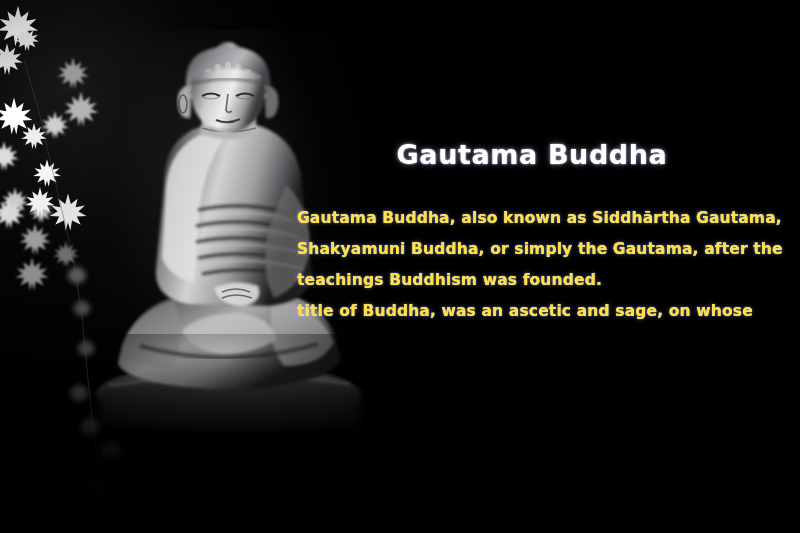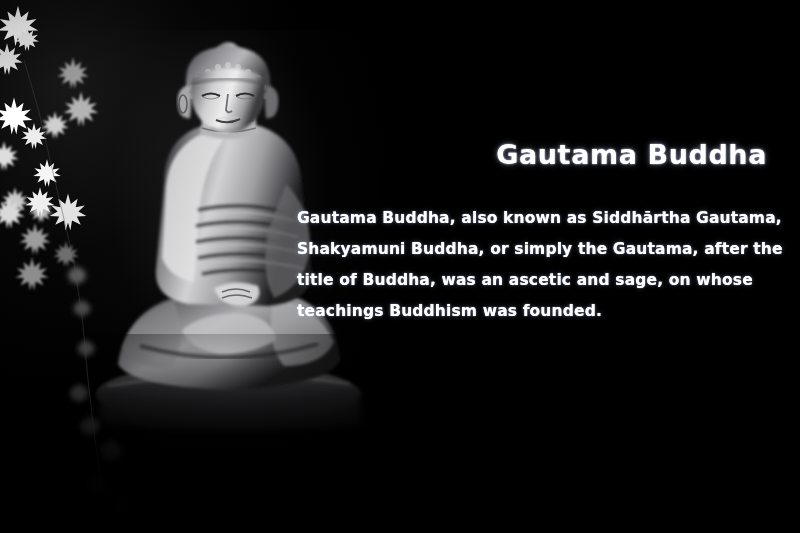--- a/index.html
+++ b/index.html
@@ -61,40 +61,40 @@
 
   
   .statue { position: absolute; left: 78px; top: 34px; width: 300px; height: 420px; }
 
   
   .title {
     position: absolute;
     left: 297px;
     top: 139px;
     width: 470px;
-    text-align: right;
+    text-align: center;
     font-family: "DejaVu Sans", sans-serif;
     font-size: 27px;
     font-weight: bold;
     letter-spacing: 0.6px;
     color: #ffffff;
     text-shadow: 0 0 6px rgba(190,200,255,0.55), 0 0 2px rgba(255,255,255,0.85);
     white-space: nowrap;
   }
   .body-text {
     position: absolute;
     left: 297px;
     top: 203px;
     width: 478px;
     font-family: "DejaVu Sans", sans-serif;
     font-size: 15.5px;
     font-weight: bold;
     line-height: 31px;
     letter-spacing: 0.15px;
-    color: #ffffff;
+    color: #fde047;
     text-shadow: 0 0 5px rgba(170,185,255,0.45), 0 0 1px rgba(255,255,255,0.9);
   }
   .body-line { display: block; white-space: nowrap; }
 </style>
 </head>
 <body>
 
 <div class="poster">
 
   <div class="glow-left"></div>
@@ -326,17 +326,17 @@
   </div>
 
   <div class="vignette"></div>
   <div class="bottom-fade"></div>
 
   <div class="title">Gautama Buddha</div>
 
   <div class="body-text">
     <span class="body-line">Gautama Buddha, also known as Siddhārtha Gautama,</span>
     <span class="body-line">Shakyamuni Buddha, or simply the Gautama, after the</span>
+    <span class="body-line">teachings Buddhism was founded.</span>
     <span class="body-line">title of Buddha, was an ascetic and sage, on whose</span>
-    <span class="body-line">teachings Buddhism was founded.</span>
   </div>
 
 </div>
 
 </body></html>

